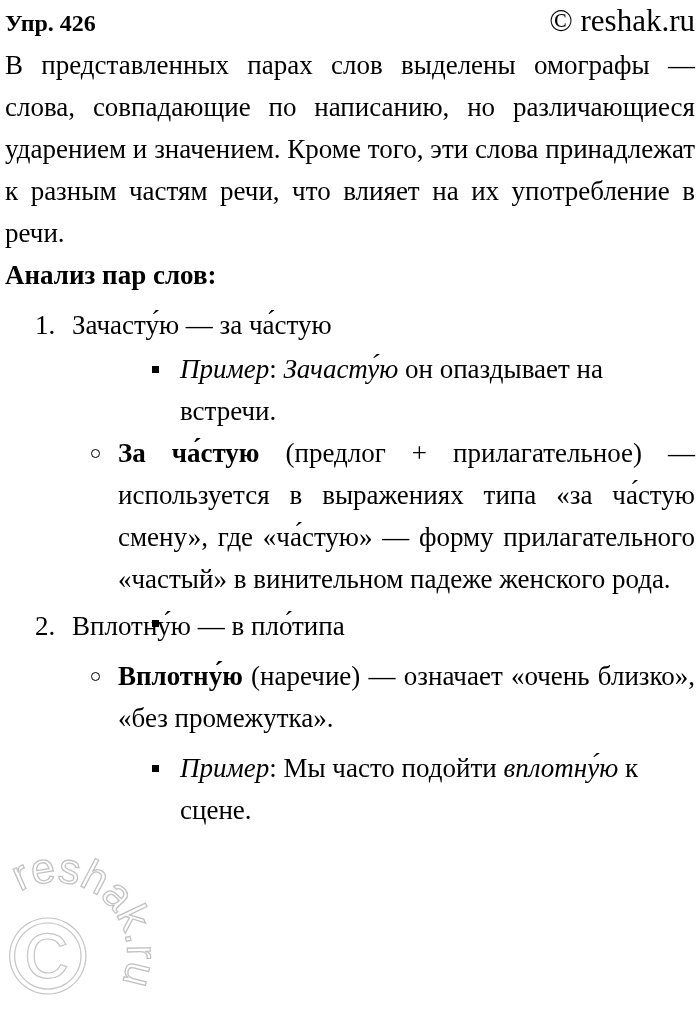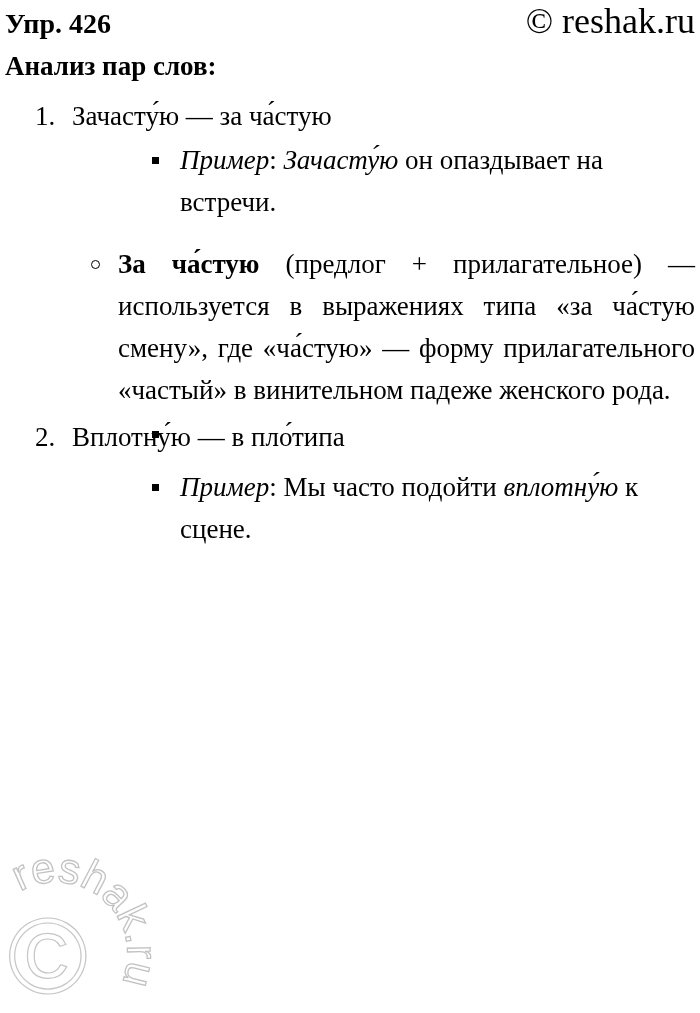--- a/index.html
+++ b/index.html
@@ -3,50 +3,51 @@
 <meta charset="utf-8">
 <style>
   html,body{margin:0;padding:0;}
   body{
     width:700px;height:1013px;overflow:hidden;background:#ffffff;color:#000;
     font-family:"Liberation Serif", serif;font-size:27px;position:relative;
   }
   .page{padding:0 5px;position:relative;}
   p{margin:0;line-height:42px;}
   .hdr{display:flex;justify-content:space-between;align-items:baseline;line-height:42px;}
-  .hdr .ex{font-weight:bold;font-size:28px;}
-  .hdr .cp{font-size:36px;}
+  .hdr .ex{font-weight:bold;font-size:24px;}
+  .hdr .cp{font-size:31px;}
   .intro{text-align:justify;}
   .heading{font-weight:bold;}
   .pair-title{padding-left:30px;line-height:42px;}
   .pair-title .num{display:inline-block;width:37px;font-weight:normal;}
   .pair-title b{font-weight:normal;}
   .def-row{position:relative;padding-left:113px;}
   .def-text{text-align:justify;}
   .c-bullet{
     position:absolute;left:86px;top:17px;width:7px;height:7px;
     border:1.4px solid #000;border-radius:50%;box-sizing:content-box;
   }
   .ex-row{position:relative;padding-left:175px;}
   .s-bullet{position:absolute;left:147px;top:18px;width:7px;height:7px;background:#000;}
-  .mt2{margin-top:2px;}.mt4{margin-top:20px;}.mt5{margin-top:5px;}.mt8{margin-top:8px;}.mt12{margin-top:12px;}
+  .mt2{margin-top:2px;}.mt4{margin-top:0;}.mt5{margin-top:5px;}.mt8{margin-top:8px;}.mt12{margin-top:12px;}
   i{}
   b{font-weight:bold;}
   .wm{position:absolute;left:0;top:843px;pointer-events:none;}
 </style>
 </head>
 <body>
 
 <div class="page">
 
   <div class="hdr">
     <span class="ex">Упр. 426</span>
     <span class="cp">© reshak.ru</span>
   </div>
 
+  <p class="intro">В представленных парах слов выделены омографы — слова, совпадающие по написанию, но различающиеся ударением и значением. Кроме того, эти слова принадлежат к разным частям речи, что влияет на их употребление в речи.</p>
 
   <p class="heading">Анализ пар слов:</p>
 
   <div class="pair-title mt8">
     <span class="num">1.</span><b>Зачасту́ю — за ча́стую</b>
   </div>
 
 
   <div class="ex-row mt2">
     <span class="s-bullet"></span>
@@ -59,20 +60,24 @@
   </div>
 
   <div class="ex-row mt2">
     <span class="s-bullet"></span>
   </div>
 
   <div class="pair-title mt5">
     <span class="num">2.</span><b>Вплотну́ю — в пло́типа</b>
   </div>
 
+  <div class="def-row mt8">
+    <span class="c-bullet"></span>
+    <p class="def-text"><b>Вплотну́ю</b><span> (наречие) — означает «очень близко», «без промежутка».</span></p>
+  </div>
 
   <div class="ex-row mt8">
     <span class="s-bullet"></span>
     <p class="ex-text"><i>Пример</i><span>: Мы часто подойти </span><i>вплотну́ю</i><span> к сцене.</span></p>
   </div>
 
 </div>
 
 <svg class="wm" width="220" height="170" viewBox="0 0 220 170" aria-hidden="true">
   <defs>

